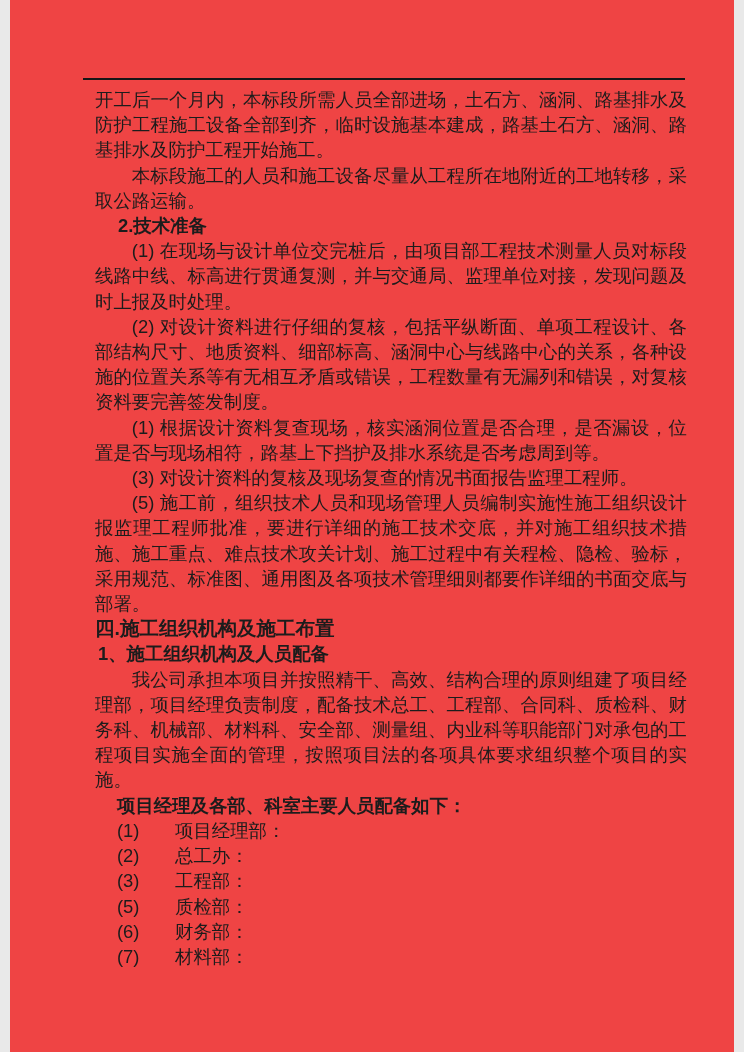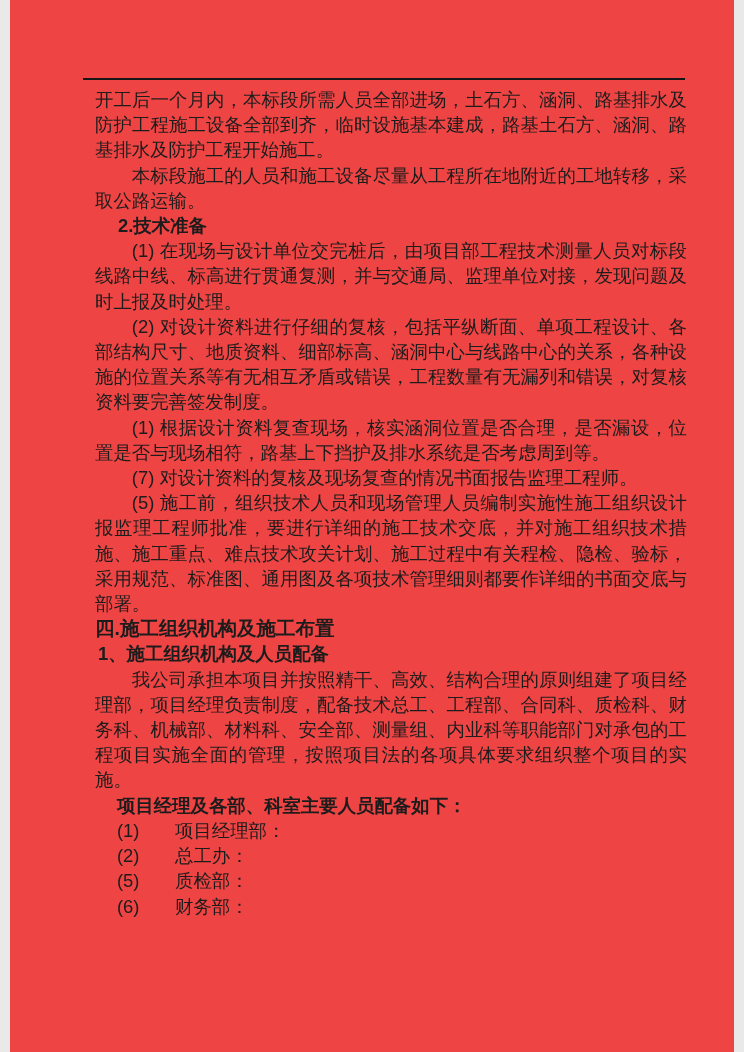--- a/index.html
+++ b/index.html
@@ -86,39 +86,45 @@
     <p class="para">本标段施工的人员和施工设备尽量从工程所在地附近的工地转移，采取公路运输。</p>
 
     <p class="h-tech">2.技术准备</p>
 
     <p class="para">(1) 在现场与设计单位交完桩后，由项目部工程技术测量人员对标段线路中线、标高进行贯通复测，并与交通局、监理单位对接，发现问题及时上报及时处理。</p>
 
     <p class="para">(2) 对设计资料进行仔细的复核，包括平纵断面、单项工程设计、各部结构尺寸、地质资料、细部标高、涵洞中心与线路中心的关系，各种设施的位置关系等有无相互矛盾或错误，工程数量有无漏列和错误，对复核资料要完善签发制度。</p>
 
     <p class="para">(1) 根据设计资料复查现场，核实涵洞位置是否合理，是否漏设，位置是否与现场相符，路基上下挡护及排水系统是否考虑周到等。</p>
 
-    <p class="para">(7) 对设计资料的复核及现场复查的情况书面报告监理工程师。</p>
+    <p class="para">(3) 对设计资料的复核及现场复查的情况书面报告监理工程师。</p>
 
     <p class="para">(5) 施工前，组织技术人员和现场管理人员编制实施性施工组织设计报监理工程师批准，要进行详细的施工技术交底，并对施工组织技术措施、施工重点、难点技术攻关计划、施工过程中有关程检、隐检、验标，采用规范、标准图、通用图及各项技术管理细则都要作详细的书面交底与部署。</p>
 
     <p class="chapter-title">四.施工组织机构及施工布置</p>
 
     <p class="section-title">1、施工组织机构及人员配备</p>
 
     <p class="para">我公司承担本项目并按照精干、高效、结构合理的原则组建了项目经理部，项目经理负责制度，配备技术总工、工程部、合同科、质检科、财务科、机械部、材料科、安全部、测量组、内业科等职能部门对承包的工程项目实施全面的管理，按照项目法的各项具体要求组织整个项目的实施。</p>
 
     <p class="staffing-heading">项目经理及各部、科室主要人员配备如下：</p>
 
     <div class="staff-item">
       <span class="staff-num">(1)</span><span>项目经理部：</span>
     </div>
     <div class="staff-item">
       <span class="staff-num">(2)</span><span>总工办：</span>
     </div>
     <div class="staff-item">
+      <span class="staff-num">(3)</span><span>工程部：</span>
+    </div>
+    <div class="staff-item">
       <span class="staff-num">(5)</span><span>质检部：</span>
     </div>
     <div class="staff-item">
       <span class="staff-num">(6)</span><span>财务部：</span>
+    </div>
+    <div class="staff-item">
+      <span class="staff-num">(7)</span><span>材料部：</span>
     </div>
 
   </div>
 </div>
 
 </body></html>

